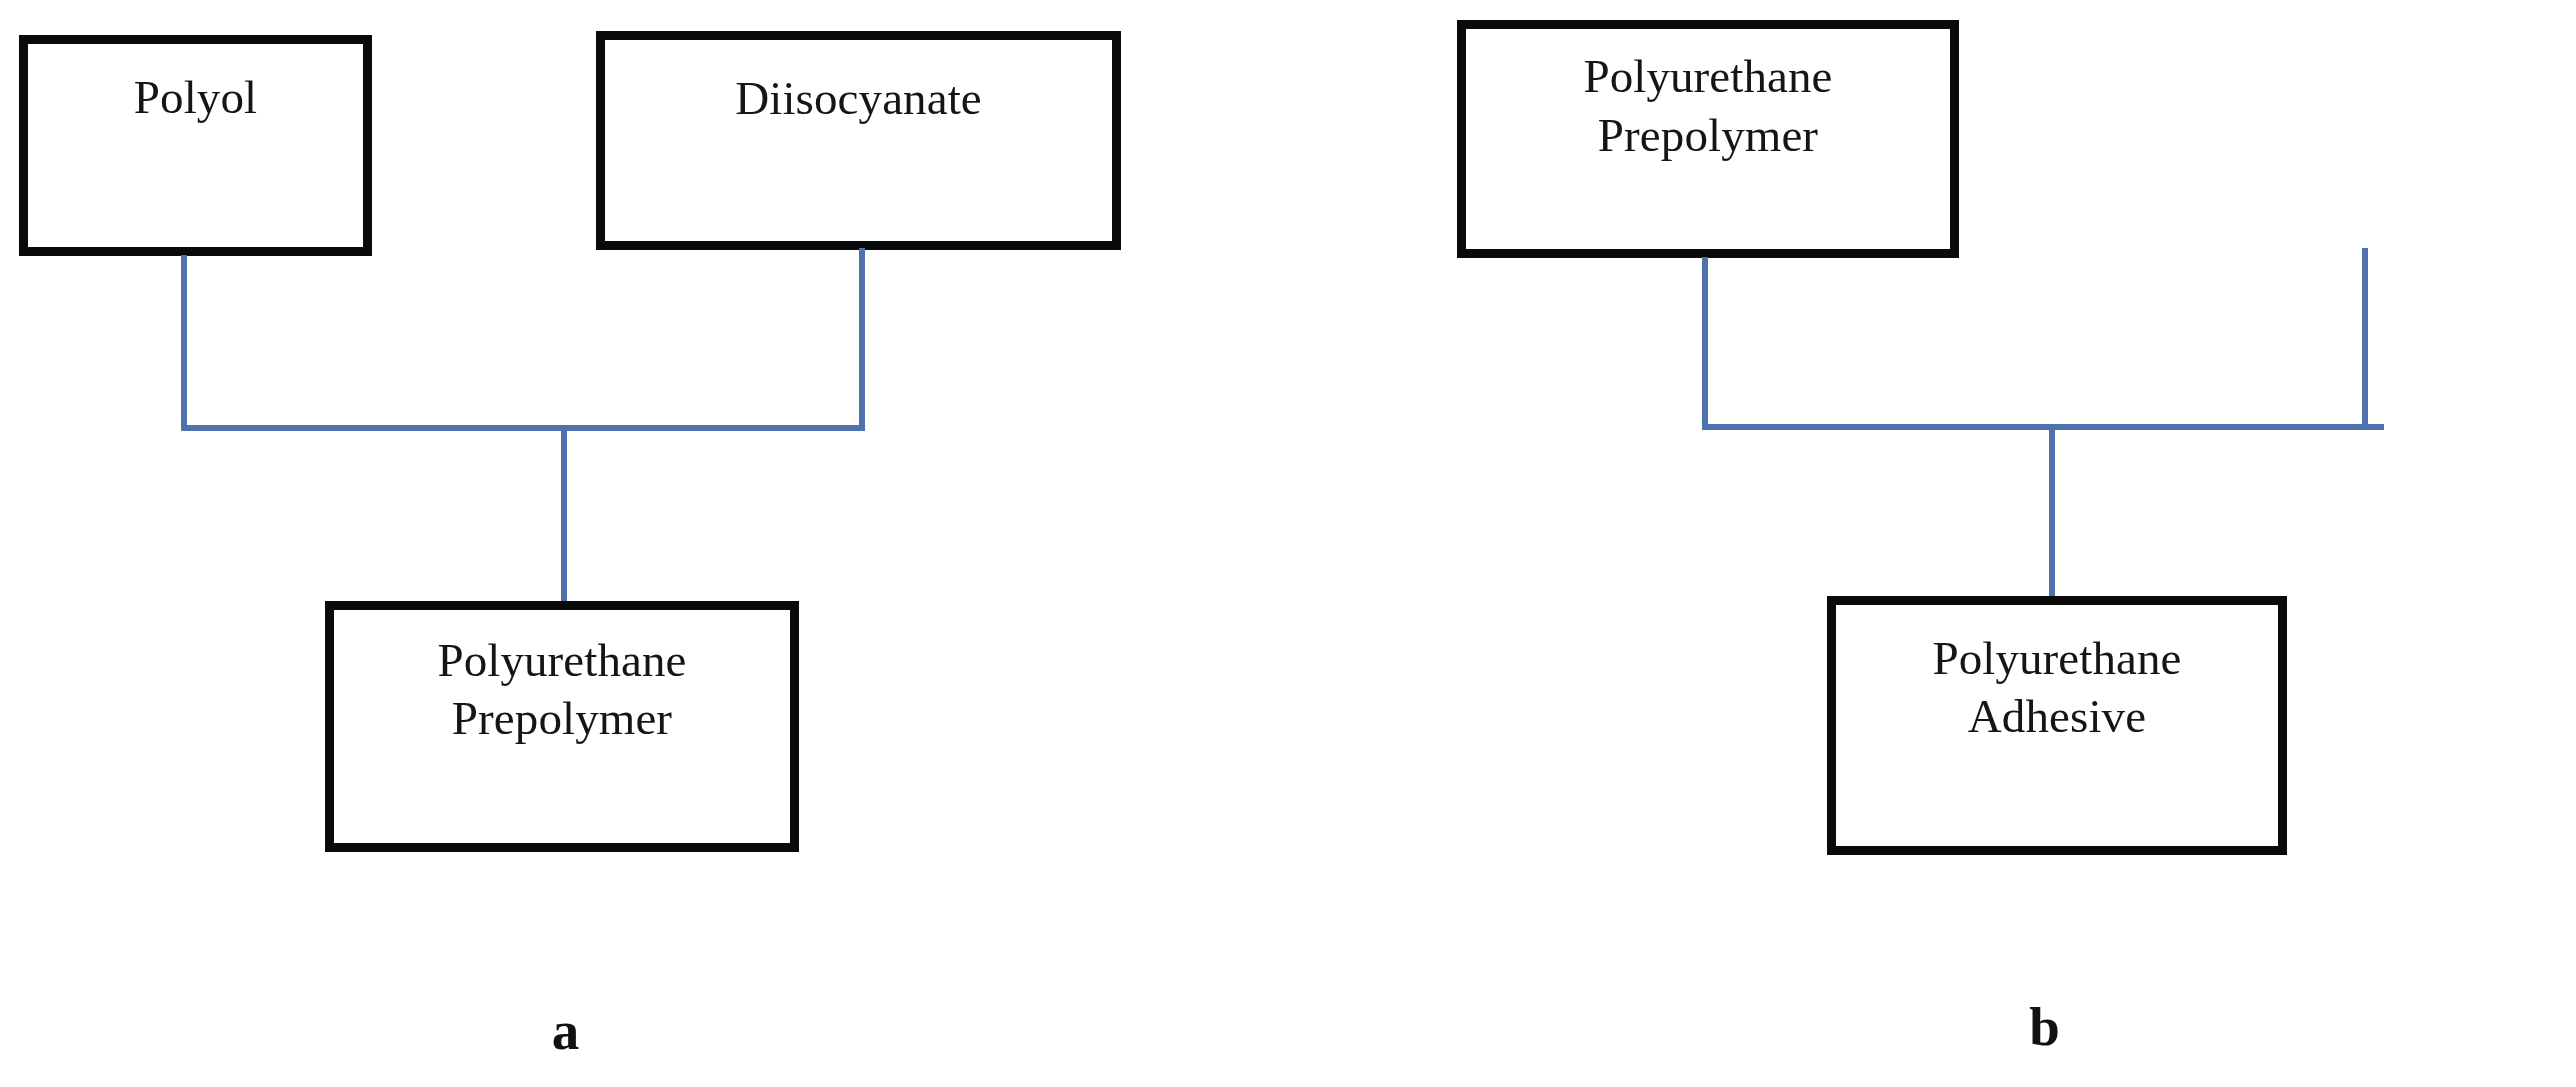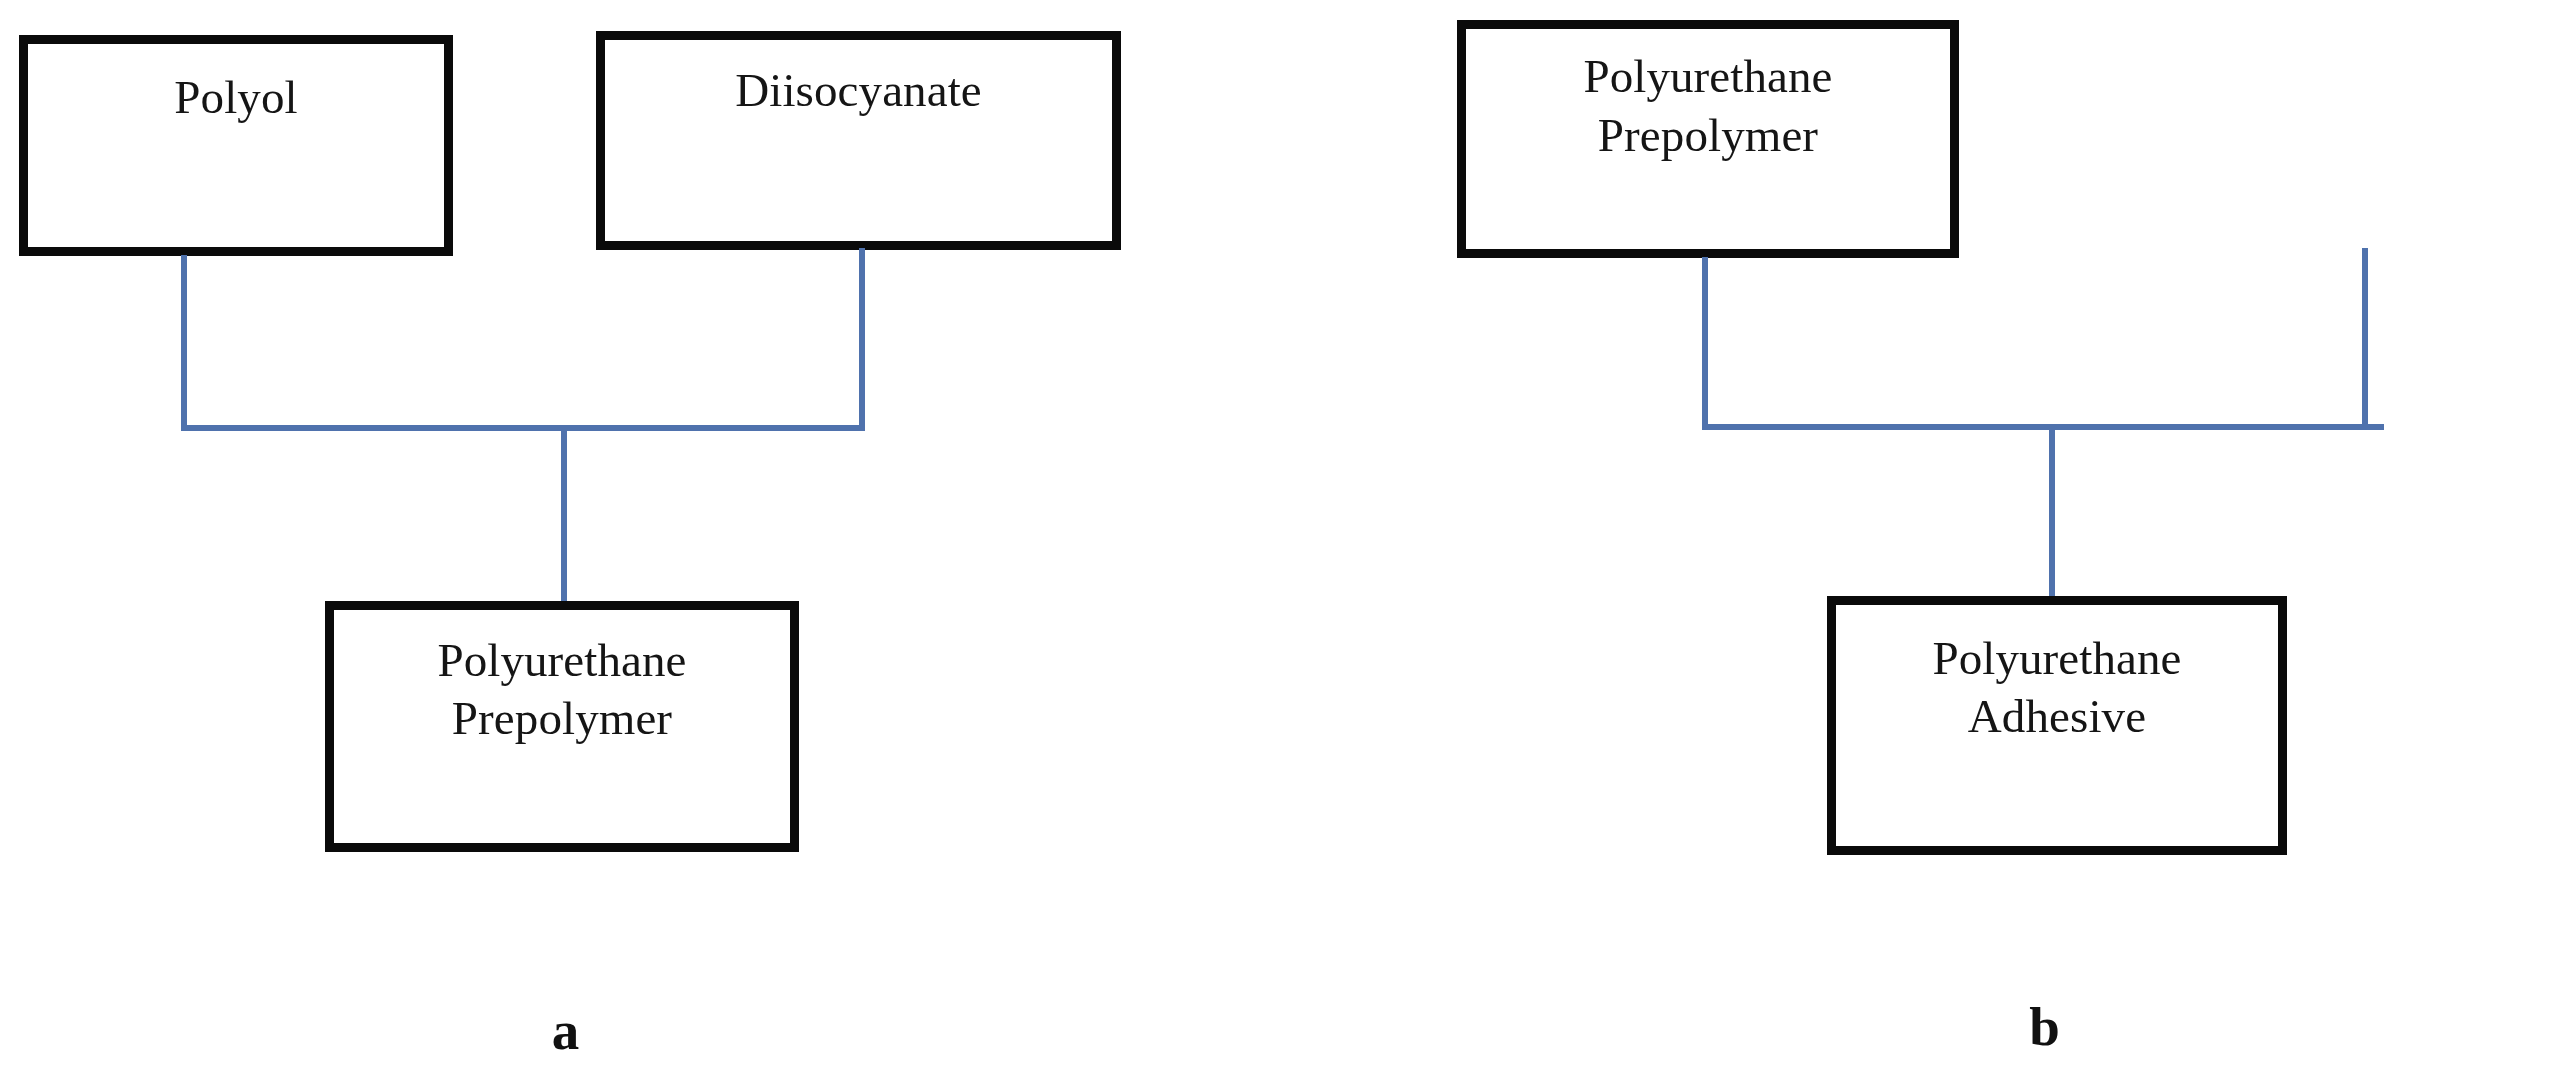--- a/index.html
+++ b/index.html
@@ -58,25 +58,25 @@
     color: #111111;
     text-align: center;
     line-height: 1;
   }
 </style>
 </head>
 <body>
 
 <div id="canvas">
 
-  <div class="node-box" style="left:19px; top:35px; width:434px; height:221px; padding-top:24px;justify-content:center;">
+  <div class="node-box" style="left:19px; top:35px; width:353px; height:221px; padding-top:24px;justify-content:center;">
     <span class="node-label">Polyol</span>
   </div>
 
-  <div class="node-box" style="left:596px; top:31px; width:525px; height:219px; padding-top:21px;">
+  <div class="node-box" style="left:596px; top:31px; width:525px; height:219px; padding-top:29px;">
     <span class="node-label">Diisocyanate</span>
   </div>
 
   <div class="conn conn-v" style="left:181px; top:255px; height:176px;"></div>
 
   <div class="conn conn-v" style="left:859px; top:248px; height:183px;"></div>
 
   <div class="conn conn-h" style="left:181px; top:425px; width:684px;"></div>
 
   <div class="conn conn-v" style="left:561px; top:425px; height:178px;"></div>

